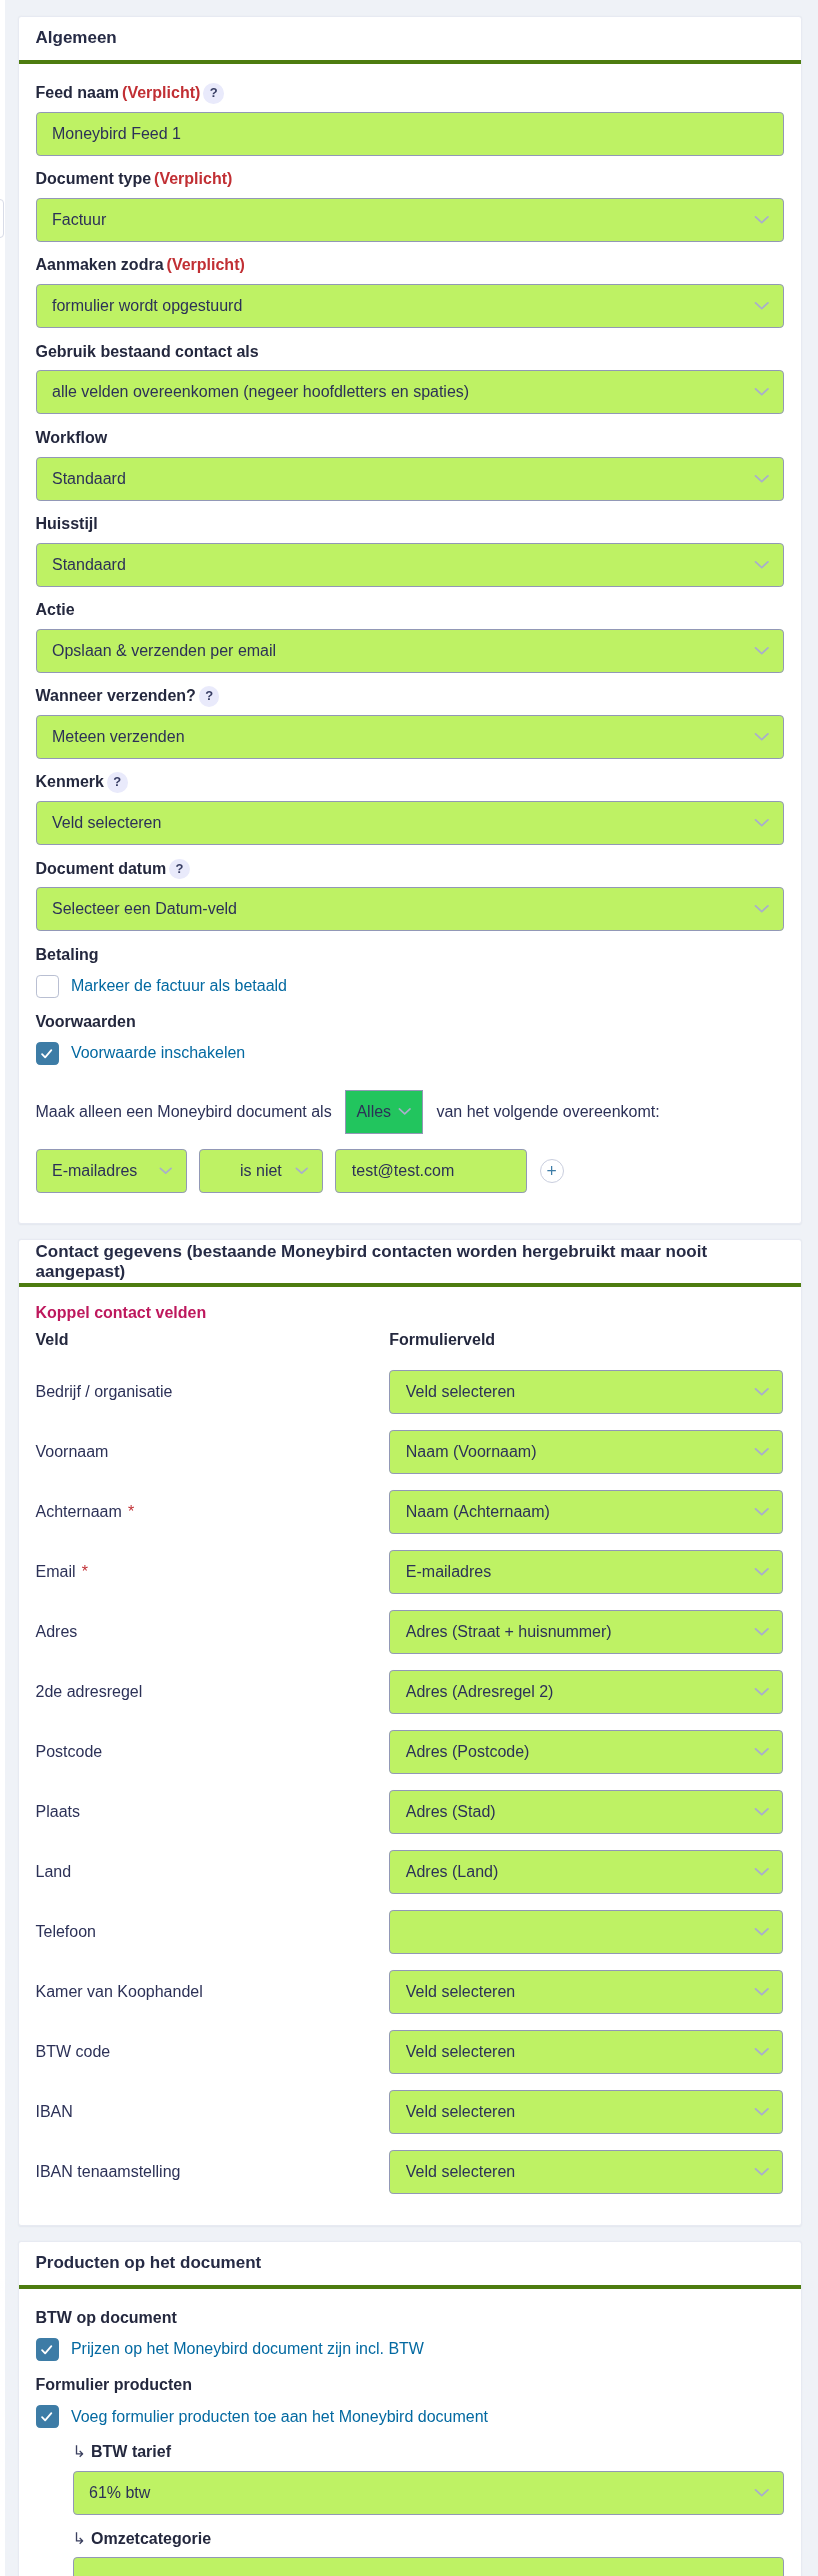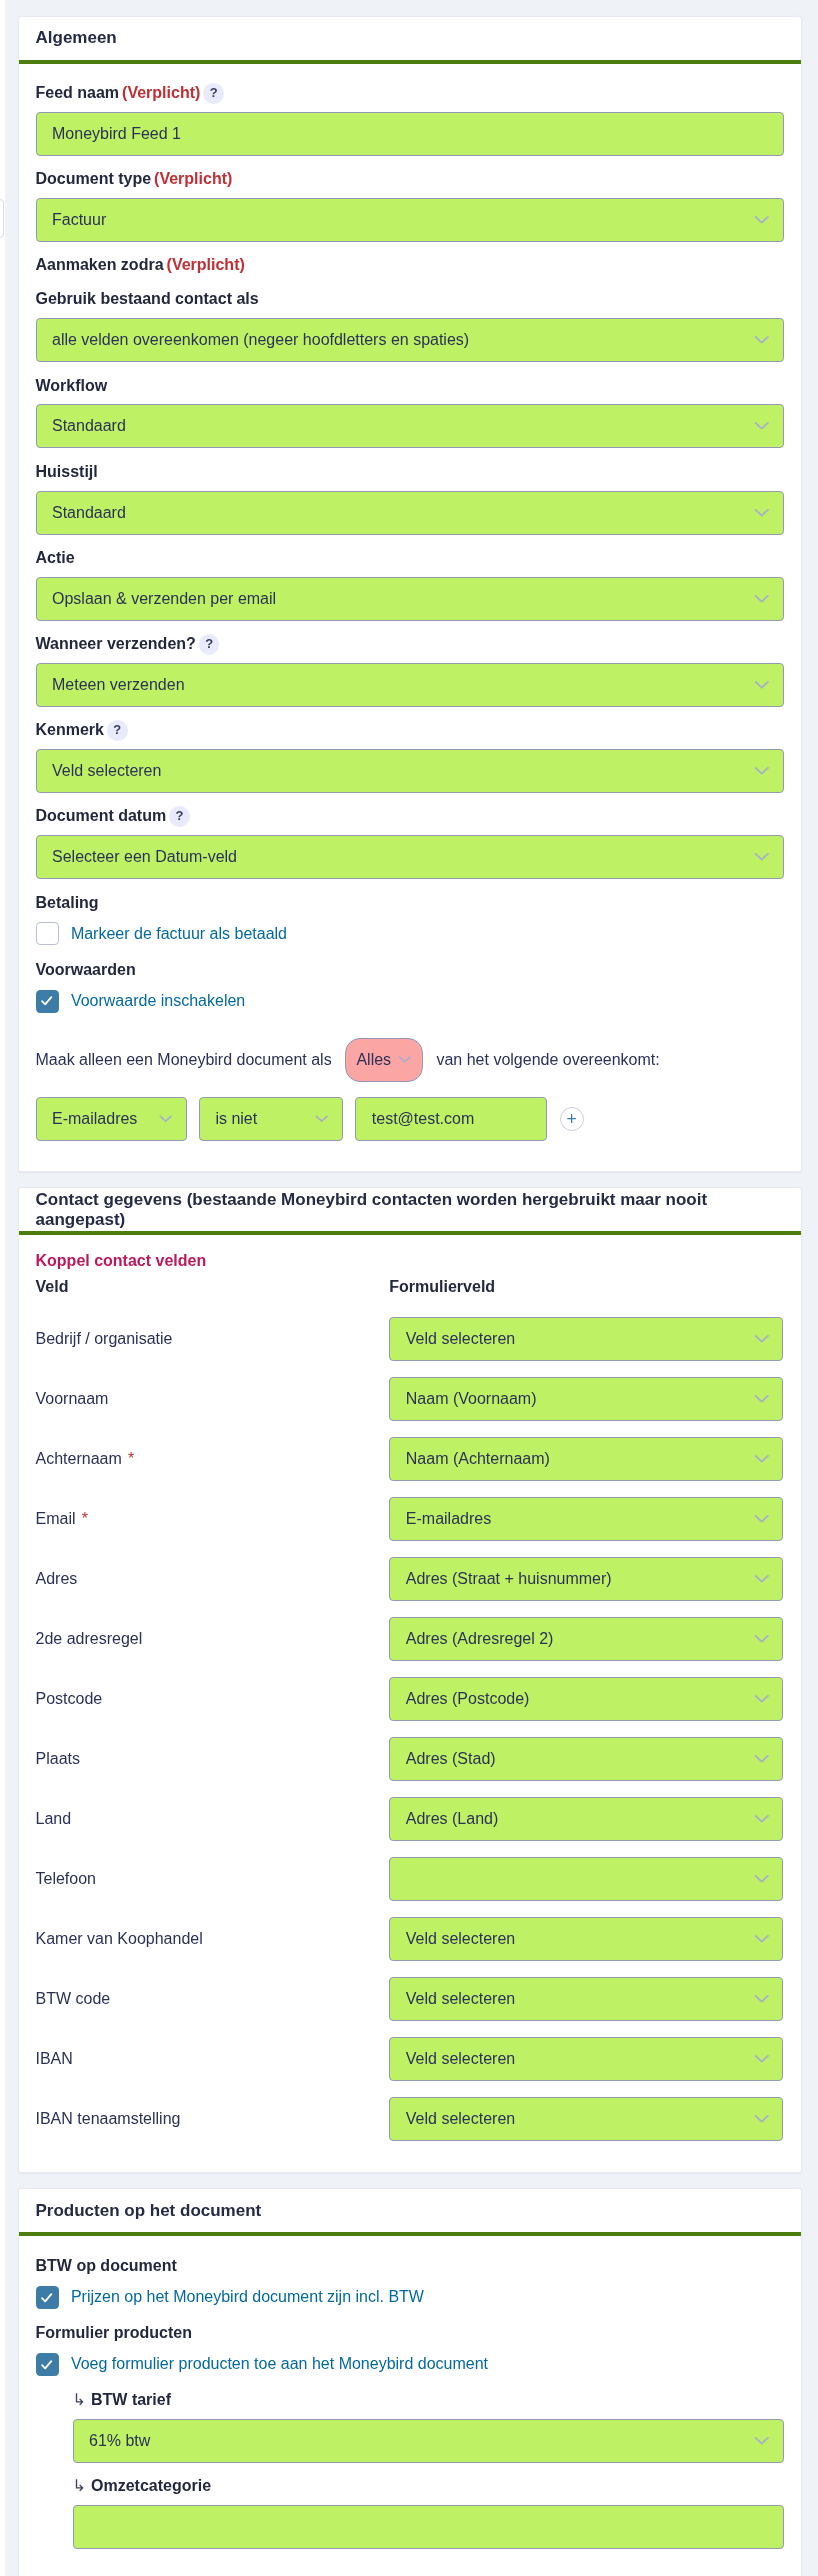--- a/index.html
+++ b/index.html
@@ -37,25 +37,25 @@
   .nested-arrow { color:#3c4160; margin-right:2.1px; font-weight:400; }
   .contact-head-row, .contact-row { display:grid; grid-template-columns:47.3% 52.7%; align-items:center; }
   .contact-head-row { margin-bottom:21px; }
   .contact-col-header { font-size:16px; font-weight:700; color:#24283e; }
   .contact-row { margin-bottom:16px; }
   .contact-row:last-child { margin-bottom:0; }
   .contact-row-label { font-size:16px; color:#2c3157; display:flex; gap:6.2px; }
   .contact-row-label .req { color:#c12f34; }
   .subtitle { font-size:16px; font-weight:700; color:#be185d; line-height:20.6px; margin-bottom:7.2px; }
   .condition-intro { display:flex; align-items:center; gap:13.4px; font-size:16px; color:#2c3157; margin-top:24px; }
-  .mini-select { width:78px; height:44px; border:1px solid #9298b6; border-radius:15px; background:#fca5a5;
+  .mini-select { width:78px; height:44px; border:1px solid #9298b6; border-radius:0; background:#22c55e;
     display:flex; align-items:center; justify-content:center; gap:7.2px; font-size:16px; color:#2c3157; }
   .condition-row { display:flex; align-items:center; gap:12.4px; margin-top:15.5px; }
   .cond-field { width:151px; }
-  .cond-op { width:144px; }
+  .cond-op { width:124px;justify-content:center; }
   .cond-value { width:192px; }
   .plus-btn { width:24px; height:24px; border-radius:50%; border:1px solid #c9cede; background:#fff;
     color:#3d7ca6; font-size:17.5px; font-weight:400; display:flex; align-items:center; justify-content:center; cursor:pointer; }
 </style>
 </head>
 <body>
 
 <div class="scroll-track">
   <div class="scroll-thumb"></div>
 </div>
@@ -88,20 +88,26 @@
               <polyline points="3,4 15,15 27,4" fill="none" stroke="#a9aecb" stroke-width="3.5" stroke-linecap="round" stroke-linejoin="round"></polyline>
             </svg>
         </div>
       </div>
 
       <div class="field">
         <div class="field-label">
           <span>Aanmaken zodra</span>
           <span class="req">(Verplicht)</span>
         </div>
+        <div class="control">
+          <span>formulier wordt opgestuurd</span>
+          <svg class="chev" width="15.5" height="10.3" viewBox="0 0 30 20">
+              <polyline points="3,4 15,15 27,4" fill="none" stroke="#a9aecb" stroke-width="3.5" stroke-linecap="round" stroke-linejoin="round"></polyline>
+            </svg>
+        </div>
       </div>
 
       <div class="field">
         <div class="field-label">
           <span>Gebruik bestaand contact als</span>
         </div>
         <div class="control">
           <span>alle velden overeenkomen (negeer hoofdletters en spaties)</span>
           <svg class="chev" width="15.5" height="10.3" viewBox="0 0 30 20">
               <polyline points="3,4 15,15 27,4" fill="none" stroke="#a9aecb" stroke-width="3.5" stroke-linecap="round" stroke-linejoin="round"></polyline>

